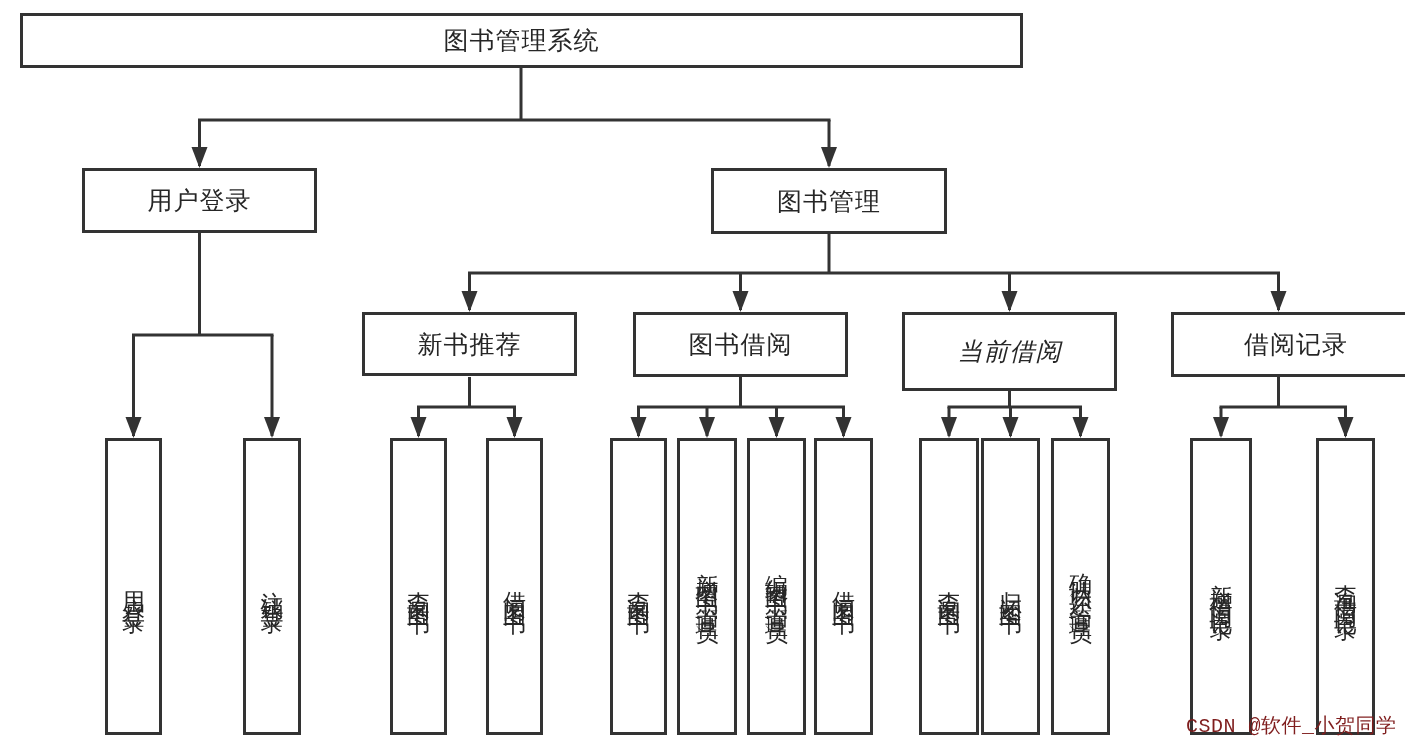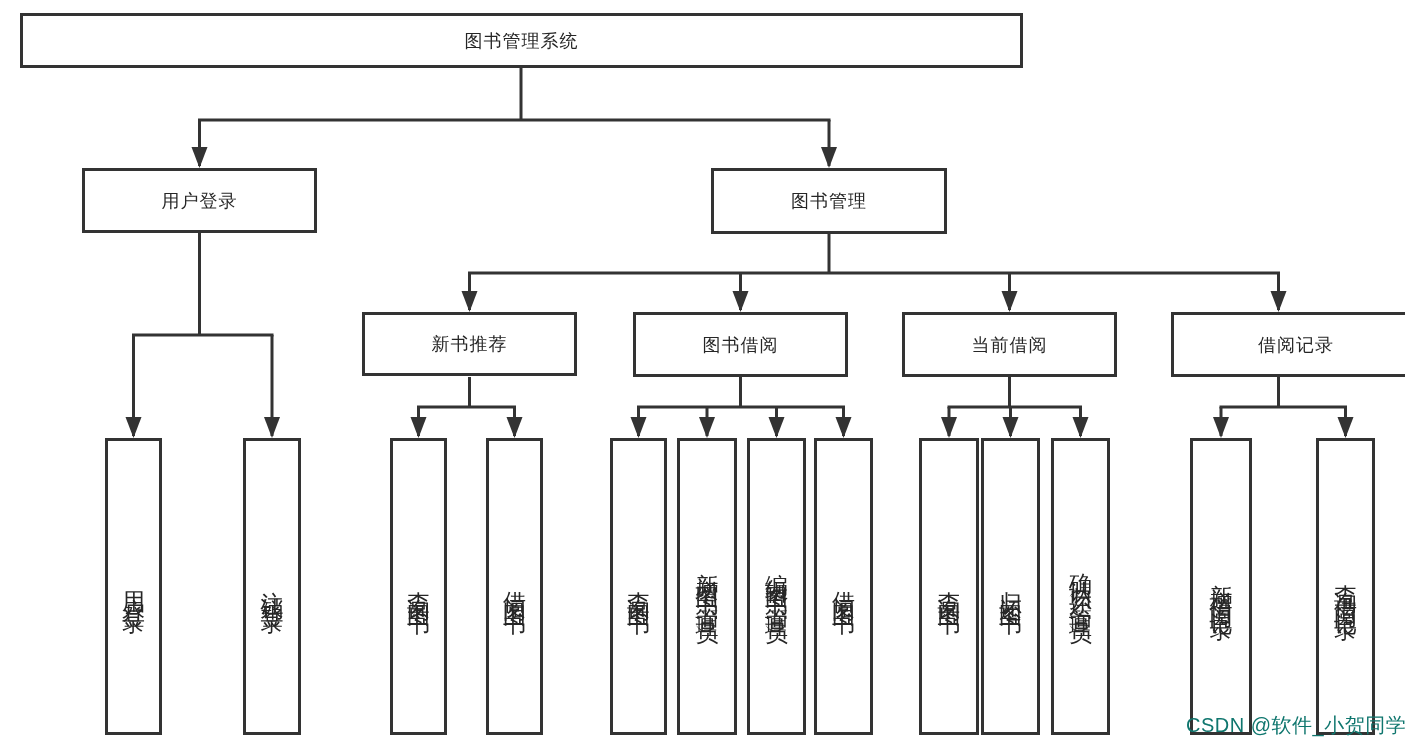--- a/index.html
+++ b/index.html
@@ -14,21 +14,21 @@
   .wires { position: absolute; left: 0; top: 0; width: 1405px; height: 747px; }
   .hbox {
     position: absolute;
     box-sizing: border-box;
     border: 3px solid #333333;
     background: #ffffff;
     display: flex;
     align-items: center;
     justify-content: center;
     color: #262626;
-    font-size: 18px;
+    font-size: 25px;
     letter-spacing: 1px;
     z-index: 2;
   }
   .vbox {
     position: absolute;
     box-sizing: border-box;
     border: 3px solid #333333;
     background: #ffffff;
     display: flex;
     align-items: center;
@@ -41,24 +41,25 @@
     writing-mode: vertical-rl;
     text-orientation: mixed;
     letter-spacing: 7px;
     line-height: 1;
   }
   .watermark {
     position: absolute;
     left: 1186px;
     top: 712px;
     font-size: 20px;
-    color: #0f766e;
+    color: #7f1d1d;
     white-space: nowrap;
     z-index: 5;
     letter-spacing: 0.5px;
+    font-family: Liberation Mono, monospace;
   }
 </style>
 </head>
 <body>
 
 <div class="canvas">
 
   <svg class="wires" viewBox="0 0 1405 747" xmlns="http://www.w3.org/2000/svg">
     <g stroke="#333333" stroke-width="3" fill="none">
 
@@ -138,21 +139,21 @@
   <div class="hbox" style="left:711px; top:168px; width:236px; height:66px;">
     <span>图书管理</span>
   </div>
 
   <div class="hbox" style="left:362px; top:312px; width:215px; height:64px;">
     <span>新书推荐</span>
   </div>
   <div class="hbox" style="left:633px; top:312px; width:215px; height:65px;">
     <span>图书借阅</span>
   </div>
-  <div class="hbox" style="left:902px; top:312px; width:215px; height:65px;">
+  <div class="hbox" style="left:902px; top:312px; width:215px; height:79px;font-style:italic;">
     <span>当前借阅</span>
   </div>
   <div class="hbox" style="left:1171px; top:312px; width:250px; height:65px;">
     <span>借阅记录</span>
   </div>
 
   <div class="vbox" style="left:105px; top:438px; width:57px; height:297px;">
     <span>用户登录</span>
   </div>
   <div class="vbox" style="left:243px; top:438px; width:58px; height:297px;">

